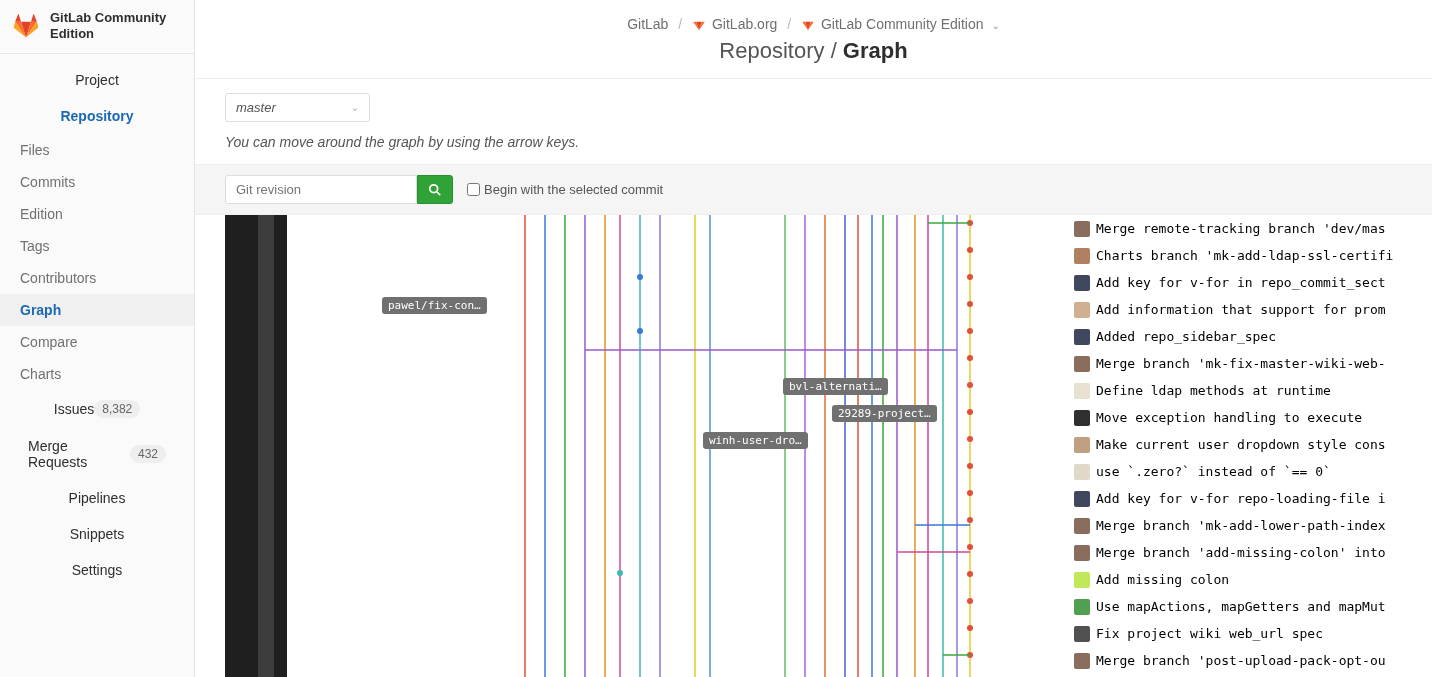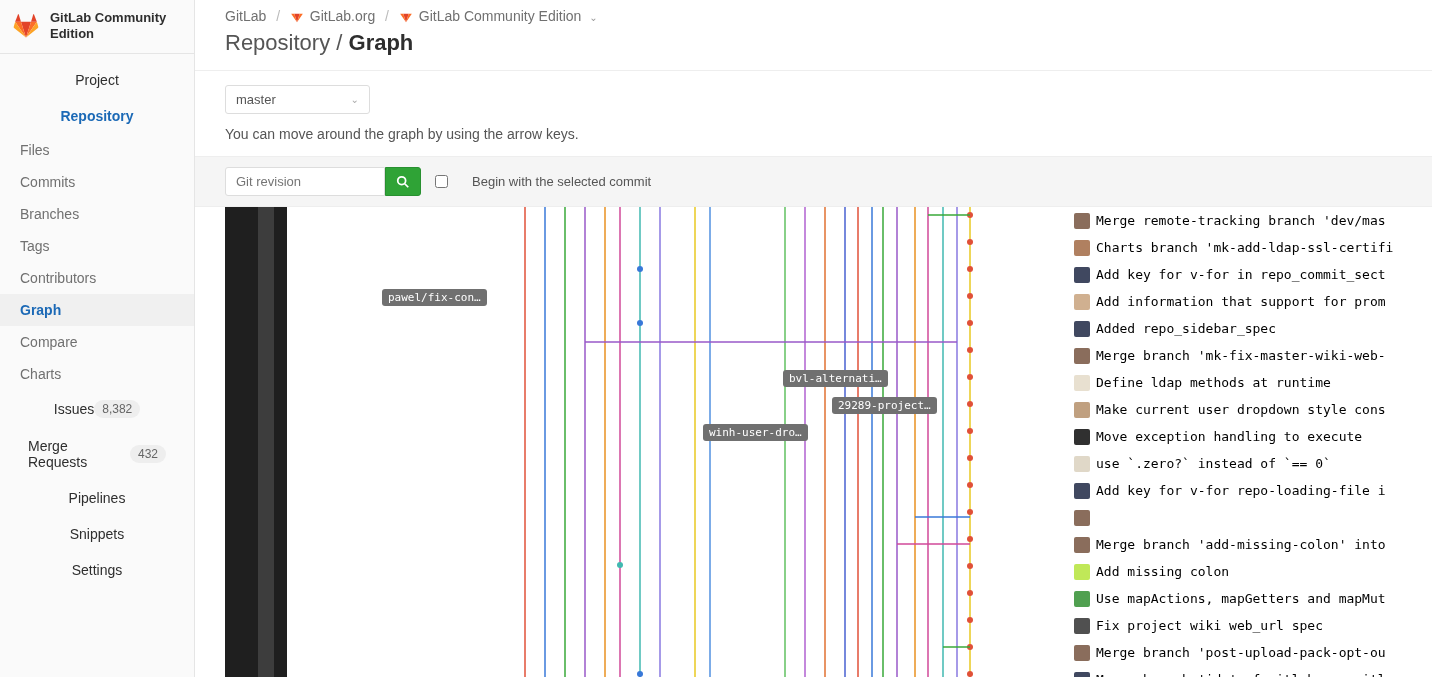--- a/index.html
+++ b/index.html
@@ -11,35 +11,35 @@
 .sidebar-title { font-size: 13px; font-weight: 600; line-height: 1.25; color: #2e2e2e; }
 .sidebar-nav { padding-top: 8px; }
 .nav-item { display: flex; align-items: center; justify-content: center; padding: 10px 28px; color: #707070; cursor: pointer; font-size: 14px; }
 .nav-item.top-level { color: #2e2e2e; }
 .nav-item.active-section { color: #1b69b6; font-weight: 600; }
 .sub-nav { }
 .sub-item { padding: 8px 14px 8px 20px; color: #707070; cursor: pointer; font-size: 14px; }
 .sub-item.active { color: #1b69b6; font-weight: 600; background: #f0f0f0; }
 .badge { background: #eee; color: #666; border-radius: 10px; padding: 2px 8px; font-size: 12px; }
 .main { flex: 1; min-width: 0; }
-.breadcrumbs { padding: 8px 30px 4px; font-size: 14px; color: #707070; border-bottom: 1px solid #eee; }
+.breadcrumbs { padding: 16px 30px 4px; font-size: 14px; color: #707070; border-bottom: 1px solid #eee; text-align: center; }
 .breadcrumbs a { color: #707070; text-decoration: none; }
 .breadcrumbs .sep { margin: 0 6px; color: #bbb; }
 .bc-icon { display:inline-block; margin-right:2px; vertical-align:-2px; }
 .sub-header { padding: 2px 30px 12px; font-size: 22px; color: #555; }
 .sub-header strong { color: #2e2e2e; font-weight: 600; }
-.controls { padding: 14px 30px 10px; }
+.controls { padding: 14px 30px 10px; font-style: italic; }
 .branch-select { display: inline-flex; align-items: center; justify-content: space-between; width: 145px; border: 1px solid #ddd; border-radius: 3px; padding: 6px 10px; font-size: 13px; color: #555; cursor: pointer; }
 .chevron { color: #aaa; font-size: 10px; }
-.hint { padding: 2px 30px 14px; font-size: 14px; color: #555; }
+.hint { padding: 2px 30px 14px; font-size: 14px; color: #555; font-style: italic; }
 .toolbar { display: flex; align-items: center; gap: 14px; padding: 10px 30px; background: #f5f5f5; border-top: 1px solid #eee; border-bottom: 1px solid #eee; }
-.rev-input { width: 160px; padding: 6px 10px; border: 1px solid #ddd; border-radius: 3px 0 0 3px; font-size: 13px; }
+.rev-input { width: 192px; padding: 6px 10px; border: 1px solid #ddd; border-radius: 3px 0 0 3px; font-size: 13px; }
 .rev-group { display: flex; }
 .search-btn { background: #2fa336; border: 1px solid #289030; color: #fff; width: 36px; border-radius: 0 3px 3px 0; cursor: pointer; display:flex; align-items:center; justify-content:center; }
-.checkbox-wrap { display: flex; align-items: center; gap: 24px; font-size: 13px; color: #555; }
+.checkbox-wrap { display: flex; align-items: center; gap: 4px; font-size: 13px; color: #555; }
 .graph-area { display: flex; padding: 0 30px 20px; }
 .graph-svg-wrap { flex: 1; min-width: 0; position: relative; background: #fff; }
 .left-dark { position:absolute; left:0; top:0; bottom:0; width:62px; background:#1f1f1f; }
 .left-grey { position:absolute; left:33px; top:0; bottom:0; width:16px; background:#3d3d3d; }
 .commit-list { width: 360px; flex-shrink: 0; }
 .commit-row { display: flex; align-items: center; height: 27px; font-family: "Menlo", "Consolas", monospace; font-size: 13px; color: #000000; white-space: nowrap; overflow: hidden; padding-left: 32px; }
 .avatar { width: 16px; height: 16px; margin-right: 6px; border-radius: 2px; flex-shrink:0; }
 .branch-tag { position:absolute; background:#707070; color:#fff; font-family:monospace; font-size:11px; padding:2px 6px; border-radius:3px; white-space:nowrap; max-width:105px; overflow:hidden; text-overflow:ellipsis; }
 .branch-tag::after { content:''; position:absolute; right:-5px; top:50%; transform:translateY(-50%); border:3px solid transparent; border-left-color:#707070; }
 svg.net { position:absolute; left:0; top:0; }
@@ -64,21 +64,21 @@
     <nav class="sidebar-nav" id="sidebar-nav">
         <div class="nav-item top-level">
           <span>Project</span>
         </div>
         <div class="nav-item top-level active-section">
           <span>Repository</span>
         </div>
         <div class="sub-nav">
           <div class="sub-item">Files</div>
           <div class="sub-item">Commits</div>
-          <div class="sub-item">Branches</div>
+          <div class="sub-item">Edition</div>
           <div class="sub-item">Tags</div>
           <div class="sub-item">Contributors</div>
           <div class="sub-item active">Graph</div>
           <div class="sub-item">Compare</div>
           <div class="sub-item">Charts</div>
         </div>
         <div class="nav-item top-level">
           <span>Issues</span>
           <span class="badge">8,382</span>
         </div>
@@ -232,37 +232,38 @@
           </div>
           <div class="commit-row">
             <div class="avatar" style="background: rgb(138, 109, 92);"></div>
             <span>Merge branch 'mk-fix-master-wiki-web-</span>
           </div>
           <div class="commit-row">
             <div class="avatar" style="background: rgb(232, 224, 208);"></div>
             <span>Define ldap methods at runtime</span>
           </div>
           <div class="commit-row">
+            <div class="avatar" style="background: rgb(48, 48, 48);"></div>
+            <span>Move exception handling to execute</span>
+          </div>
+          <div class="commit-row">
             <div class="avatar" style="background: rgb(192, 160, 128);"></div>
             <span>Make current user dropdown style cons</span>
           </div>
           <div class="commit-row">
-            <div class="avatar" style="background: rgb(48, 48, 48);"></div>
-            <span>Move exception handling to execute</span>
-          </div>
-          <div class="commit-row">
             <div class="avatar" style="background: rgb(224, 216, 200);"></div>
             <span>use `.zero?` instead of `== 0`</span>
           </div>
           <div class="commit-row">
             <div class="avatar" style="background: rgb(64, 72, 96);"></div>
             <span>Add key for v-for repo-loading-file i</span>
           </div>
           <div class="commit-row">
             <div class="avatar" style="background: rgb(138, 109, 92);"></div>
+            <span>Merge branch 'mk-add-lower-path-index</span>
           </div>
           <div class="commit-row">
             <div class="avatar" style="background: rgb(138, 109, 92);"></div>
             <span>Merge branch 'add-missing-colon' into</span>
           </div>
           <div class="commit-row">
             <div class="avatar" style="background: rgb(192, 232, 88);"></div>
             <span>Add missing colon</span>
           </div>
           <div class="commit-row">

